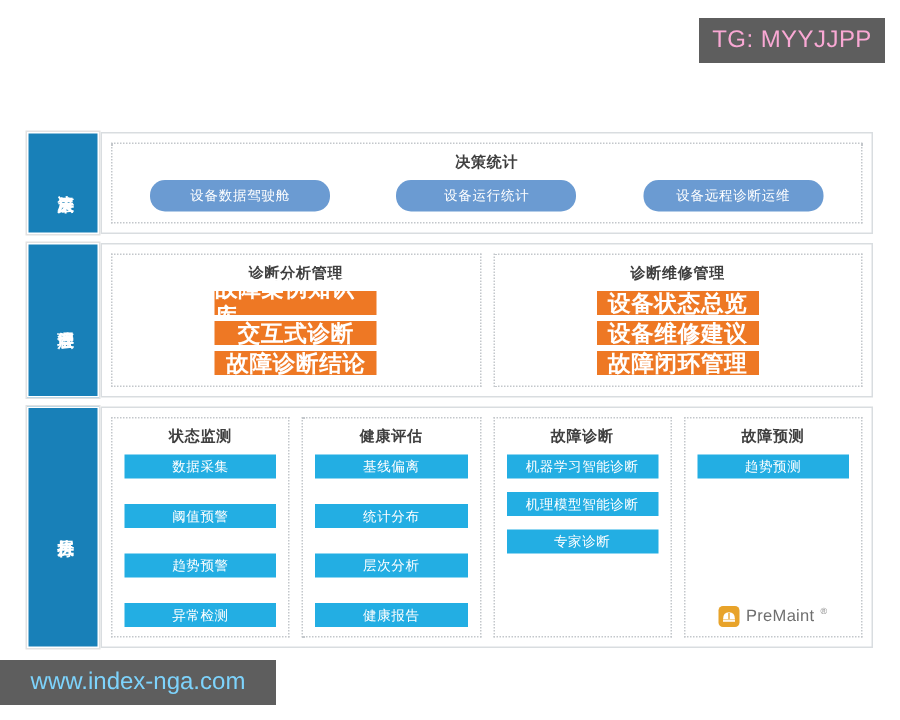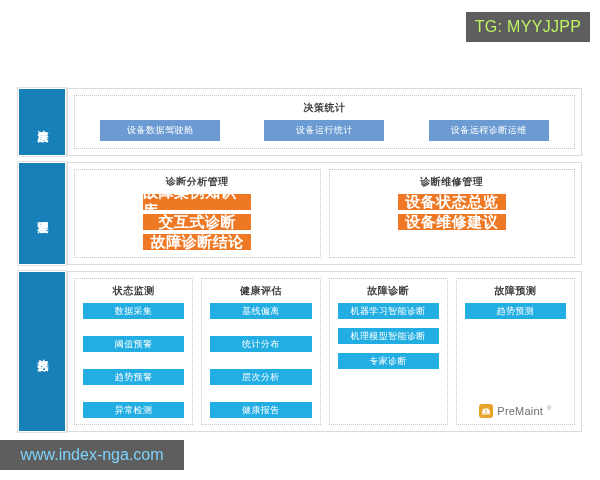--- a/index.html
+++ b/index.html
@@ -16,21 +16,21 @@
   }
 
   
   .tag-badge {
     position: absolute;
     top: 12px;
     left: 466px;
     width: 124px;
     height: 30px;
     background: #5e5e5e;
-    color: #bef264;
+    color: #f9a8d4;
     font-size: 16px;
     letter-spacing: 0.3px;
     display: flex;
     align-items: center;
     justify-content: center;
     box-sizing: border-box;
   }
 
   
   .watermark {
@@ -130,20 +130,21 @@
     color: #ffffff;
     font-size: 9px;
     height: 21px;
     flex: 1;
     max-width: 120px;
     display: flex;
     align-items: center;
     justify-content: center;
     letter-spacing: 0.5px;
     box-sizing: border-box;
+    border-radius: 10px;
   }
 
   
   .stack {
     display: flex;
     flex-direction: column;
     align-items: center;
     gap: 4px;
     width: 100%;
   }
@@ -250,20 +251,21 @@
           <div class="chip-orange">交互式诊断</div>
           <div class="chip-orange">故障诊断结论</div>
         </div>
       </div>
 
       <div class="group">
         <div class="group-title">诊断维修管理</div>
         <div class="stack">
           <div class="chip-orange">设备状态总览</div>
           <div class="chip-orange">设备维修建议</div>
+          <div class="chip-orange">故障闭环管理</div>
         </div>
       </div>
 
     </div>
   </div>
 
   <div class="layer-row">
     <div class="layer-tab">
       <span class="layer-tab-text">执行层</span>
     </div>

